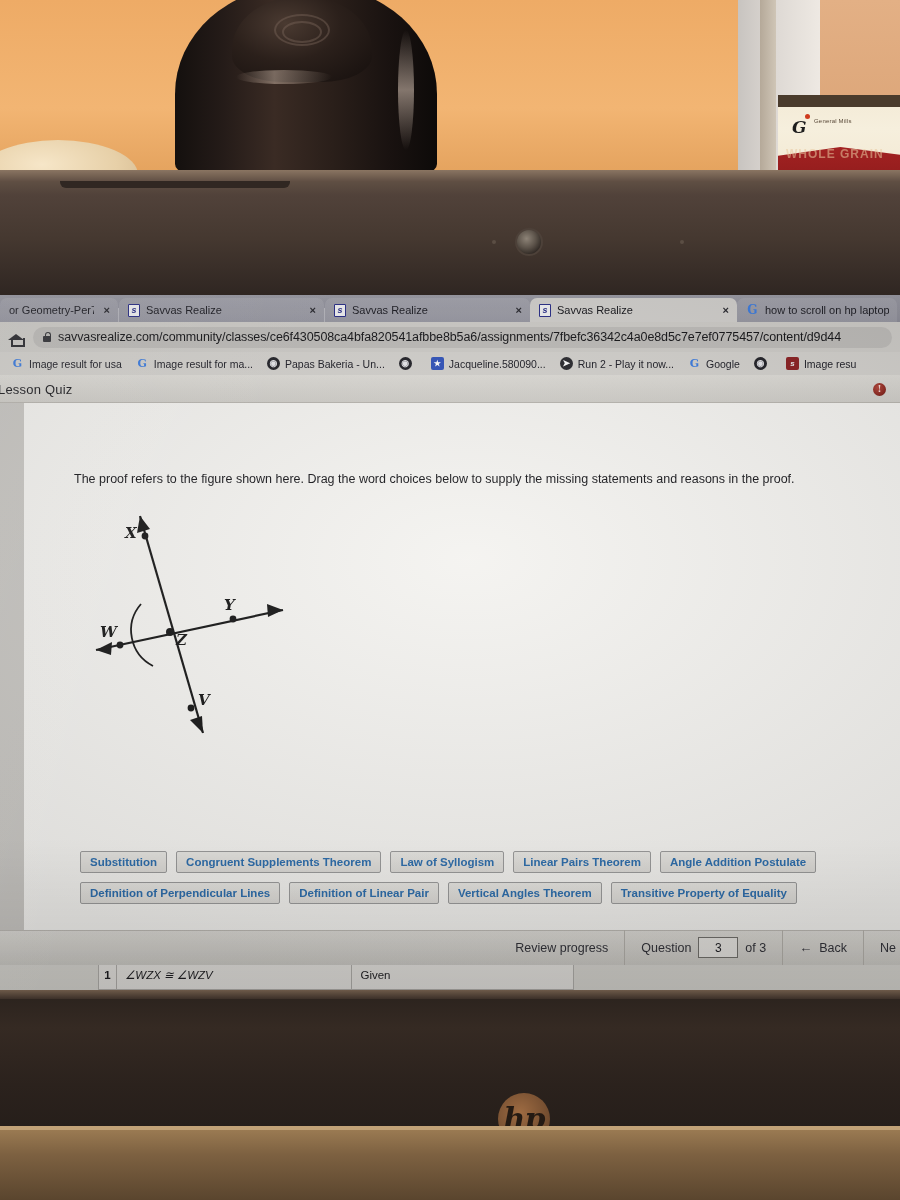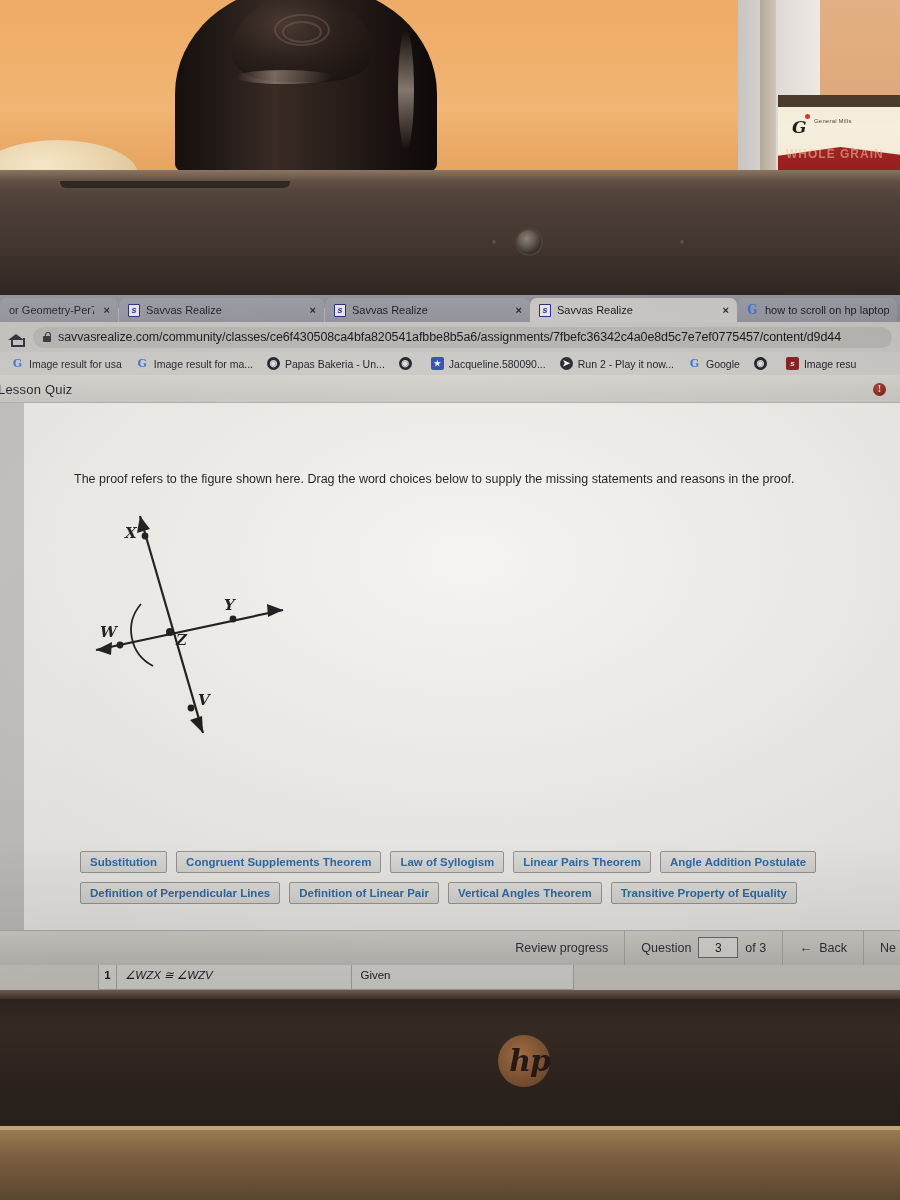--- a/index.html
+++ b/index.html
@@ -119,25 +119,25 @@
 
   #laptop-bottom-bezel {
     position: absolute; left: 0; top: 990px; width: 900px; height: 210px;
     background: linear-gradient(180deg, #2a221d 0%, #352a23 18%, #2b221d 45%, #1e1815 100%);
   }
   .bottom-lip {
     position: absolute; left: 0; top: 0; width: 900px; height: 9px;
     background: linear-gradient(180deg, #6d5a49 0%, #3c3029 100%);
   }
   .hp-logo {
-    position: absolute; left: 498px; top: 1035px; width: 52px; height: 52px;
+    position: absolute; left: 498px; top: 1093px; width: 52px; height: 52px;
     border-radius: 50%;
     background: radial-gradient(circle at 42% 38%, #9e6b42 0%, #7d5434 50%, #5c3d26 100%);
     color: #241a13; font-family: "DejaVu Serif", serif; font-style: italic;
-    font-weight: bold; font-size: 30px; line-height: 52px; text-align: right;
+    font-weight: bold; font-size: 30px; line-height: 52px; text-align: center;
     letter-spacing: -1px;
   }
   .keyboard-deck {
     position: absolute; left: 0; top: 1130px; width: 900px; height: 70px;
     background: linear-gradient(180deg, #9a7a52 0%, #7d6141 35%, #5a452e 100%);
   }
   .deck-edge {
     position: absolute; left: 0; top: 1126px; width: 900px; height: 6px;
     background: #c2a277;
   }

